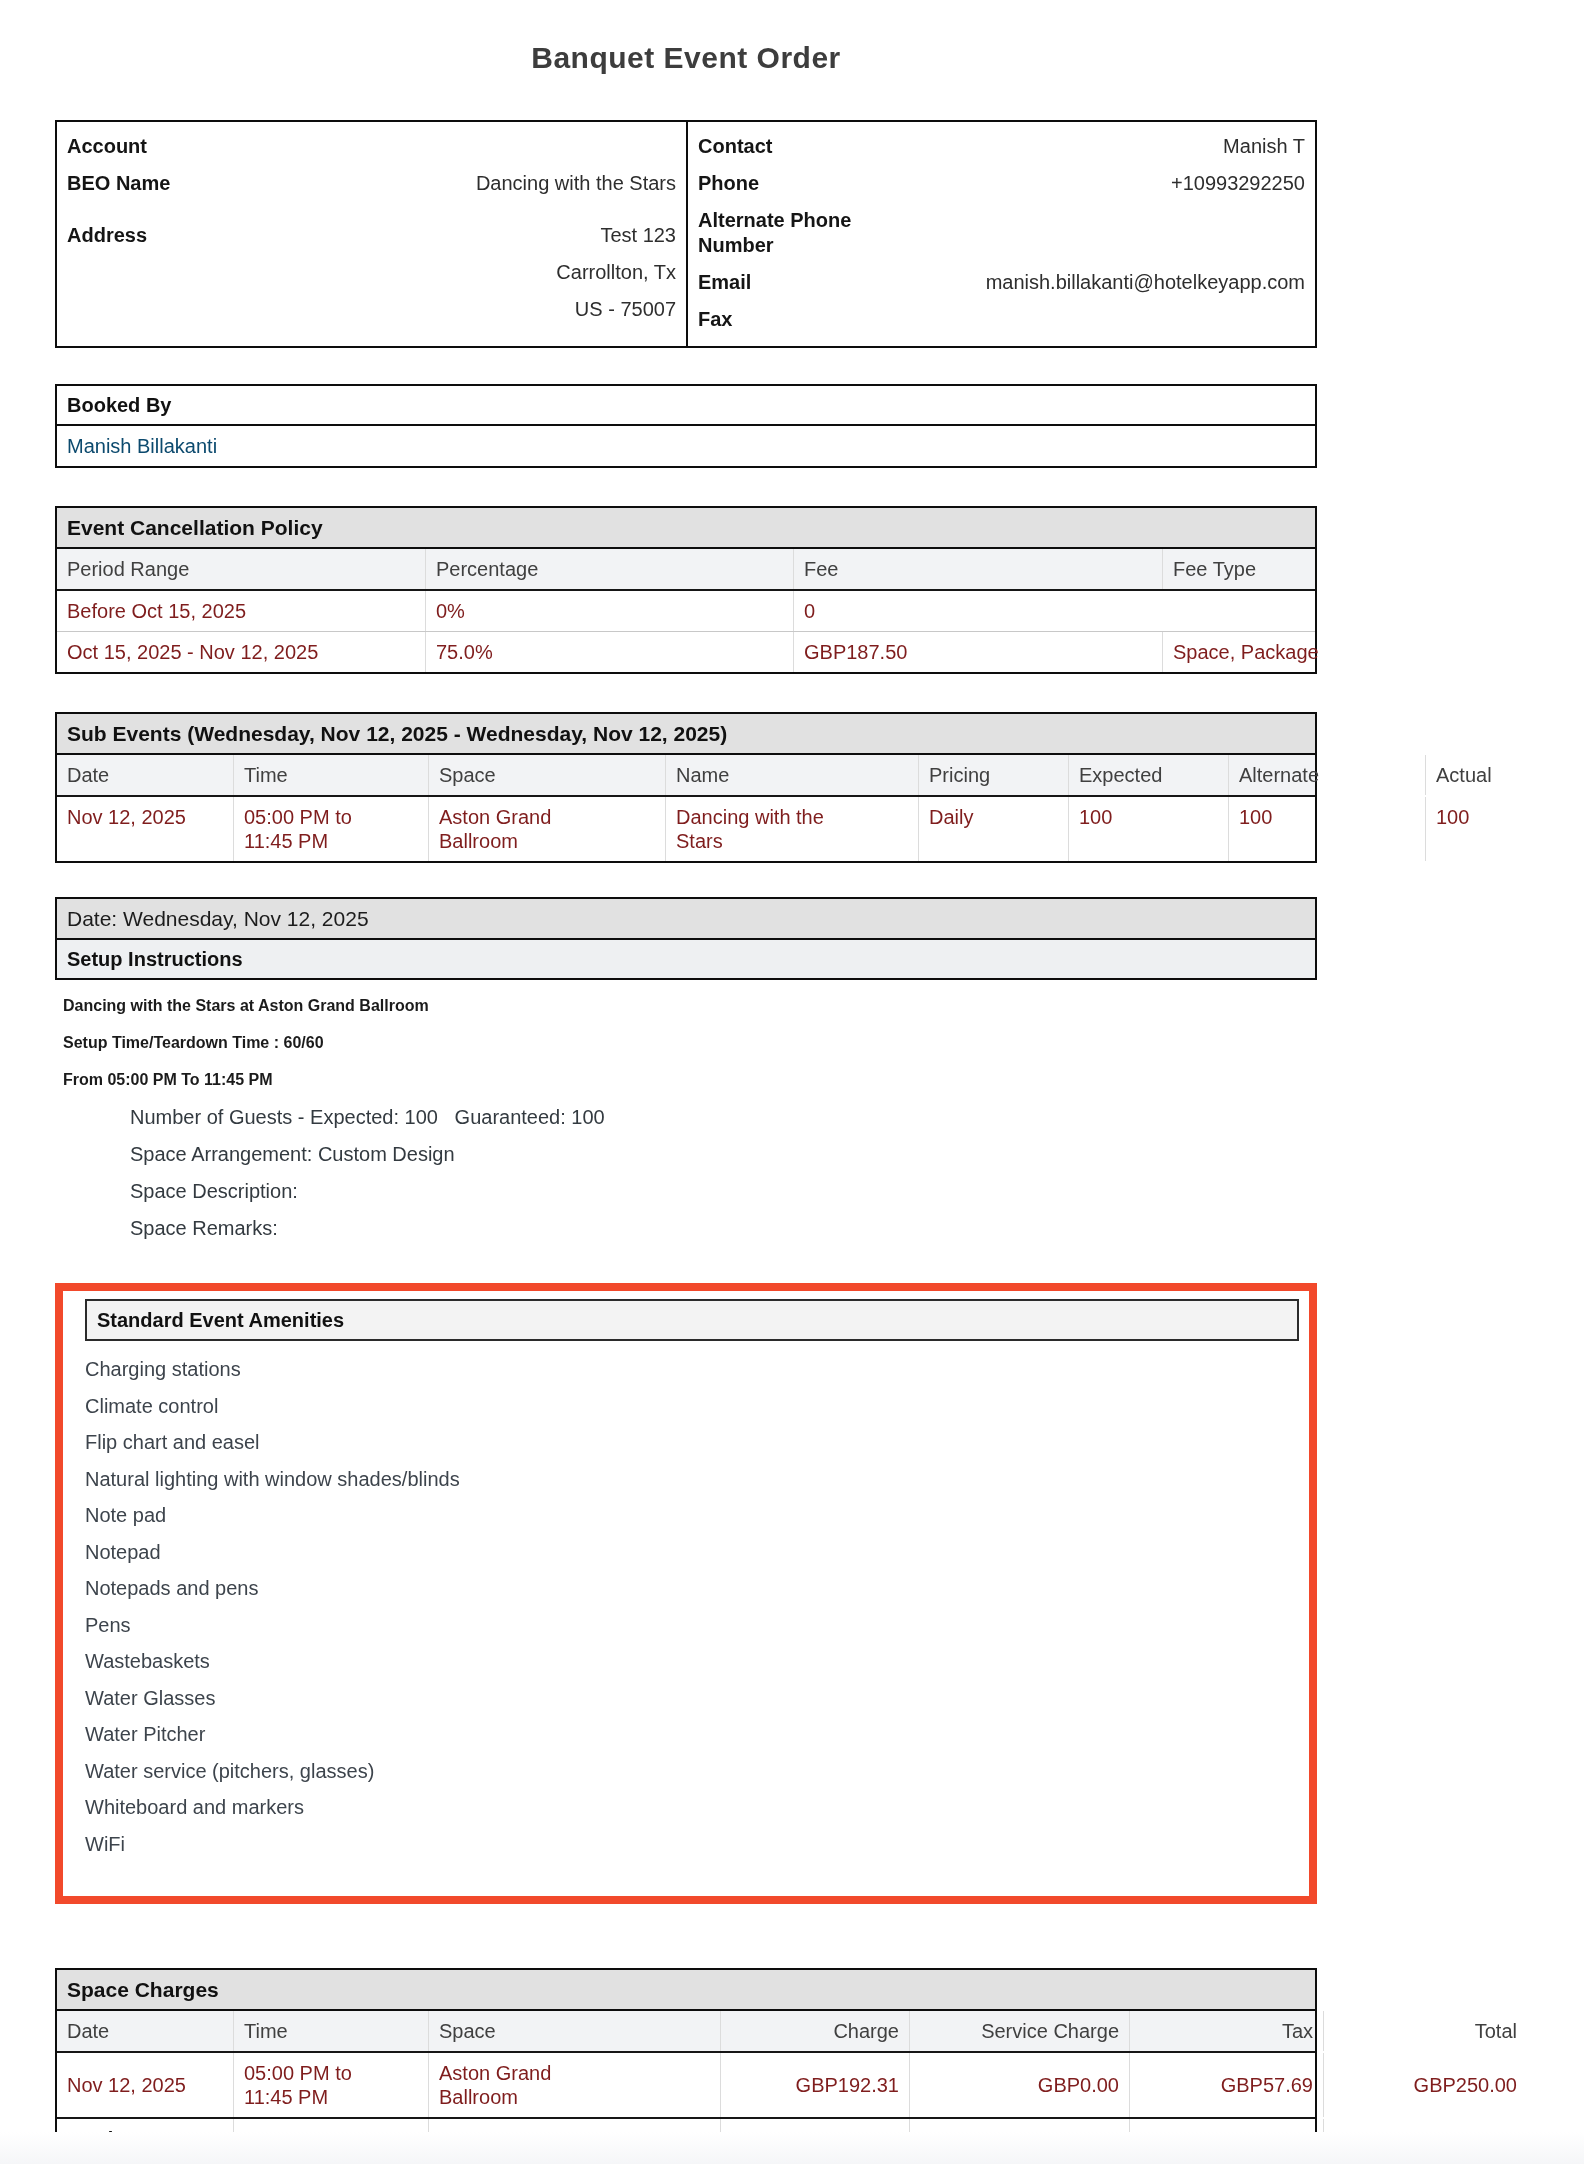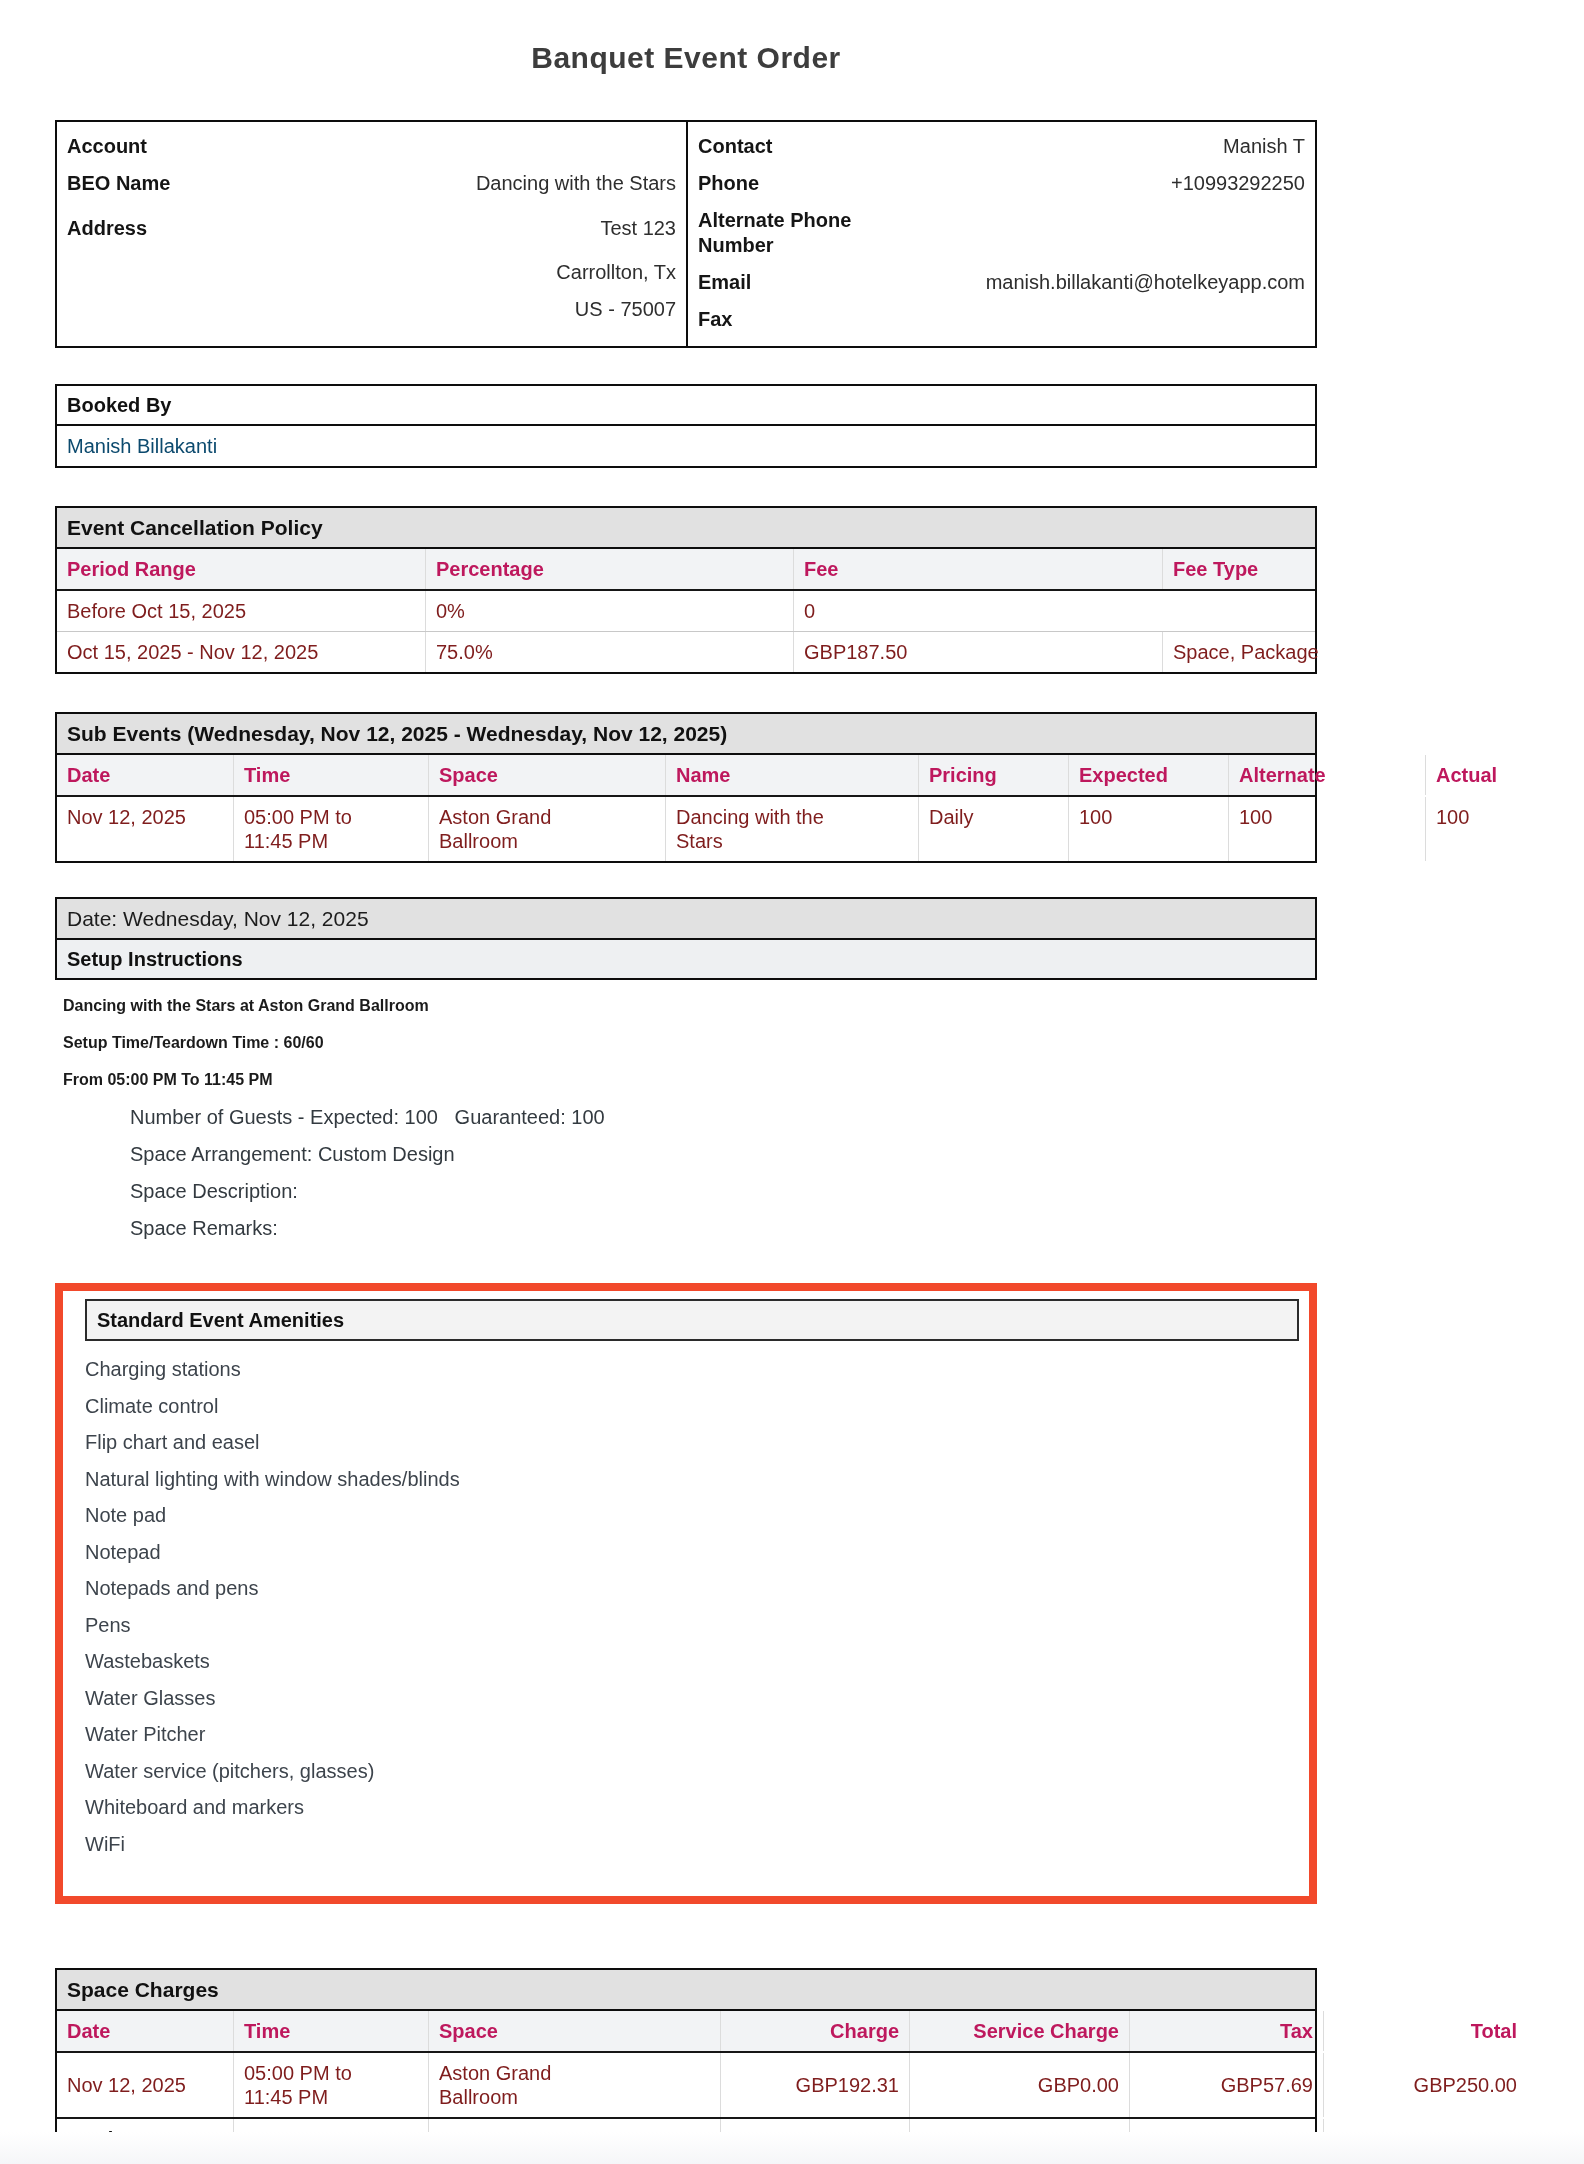--- a/index.html
+++ b/index.html
@@ -24,40 +24,40 @@
     background:#e1e1e1; font-size:21px; font-weight:700; color:#111;
     padding:8px 10px 7px 10px; line-height:24px;
   }
   .band.regular { font-weight:400; color:#1c1c1c; }
   .band-divider { border-bottom:2px solid #0d0d0d; }
 
   
   .info-table { margin-top:40px; display:grid; grid-template-columns:1fr 1fr; }
   .info-col { padding:6px 10px 8px 10px; }
   .info-col.right-col { border-left:2px solid #0d0d0d; }
-  .info-row { display:flex; justify-content:space-between; align-items:center; padding:6px 0 6px 0; }
+  .info-row { display:flex; justify-content:space-between; align-items:flex-end; padding:6px 0 6px 0; }
   .info-label { font-weight:700; color:#151515; font-size:20px; line-height:25px; max-width:210px; }
   .info-value { font-size:20px; color:#2e2e2e; text-align:right; line-height:25px; }
   .info-row.tall { min-height:52px; }
 
   
   .booked-by { margin-top:36px; }
   .booked-by .bb-header {
     font-weight:700; font-size:20px; color:#111;
     padding:7px 10px; border-bottom:2px solid #0d0d0d; line-height:24px;
   }
   .booked-by .bb-value { font-size:20px; color:#0c4a6e; padding:8px 10px; line-height:24px; }
 
   
   .gtable { margin-top:38px; }
   .grow { display:grid; }
   .gcell { padding:8px 10px; font-size:20px; line-height:24px; color:#7f1d1d; border-right:1px solid #dcdcdc; }
   .gcell:last-child { border-right:none; }
   .ghead { background:#f2f3f5; border-bottom:2px solid #161616; }
-  .ghead .gcell { font-weight:700; color:#be185d; }
+  .ghead .gcell { font-weight:400; color:#404040; }
   .gdata + .gdata { border-top:1px solid #c8c8c8; }
   .num { text-align:right; }
   .wrap-box { display:inline-block; }
 
   .cancel-cols  { grid-template-columns:369px 368px 369px 368px; }
   .sub-cols     { grid-template-columns:177px 195px 237px 253px 150px 160px 197px 101px; }
   .charge-cols  { grid-template-columns:177px 195px 292px 189px 220px 194px 203px; }
 
   
   .setup-box { margin-top:34px; }

